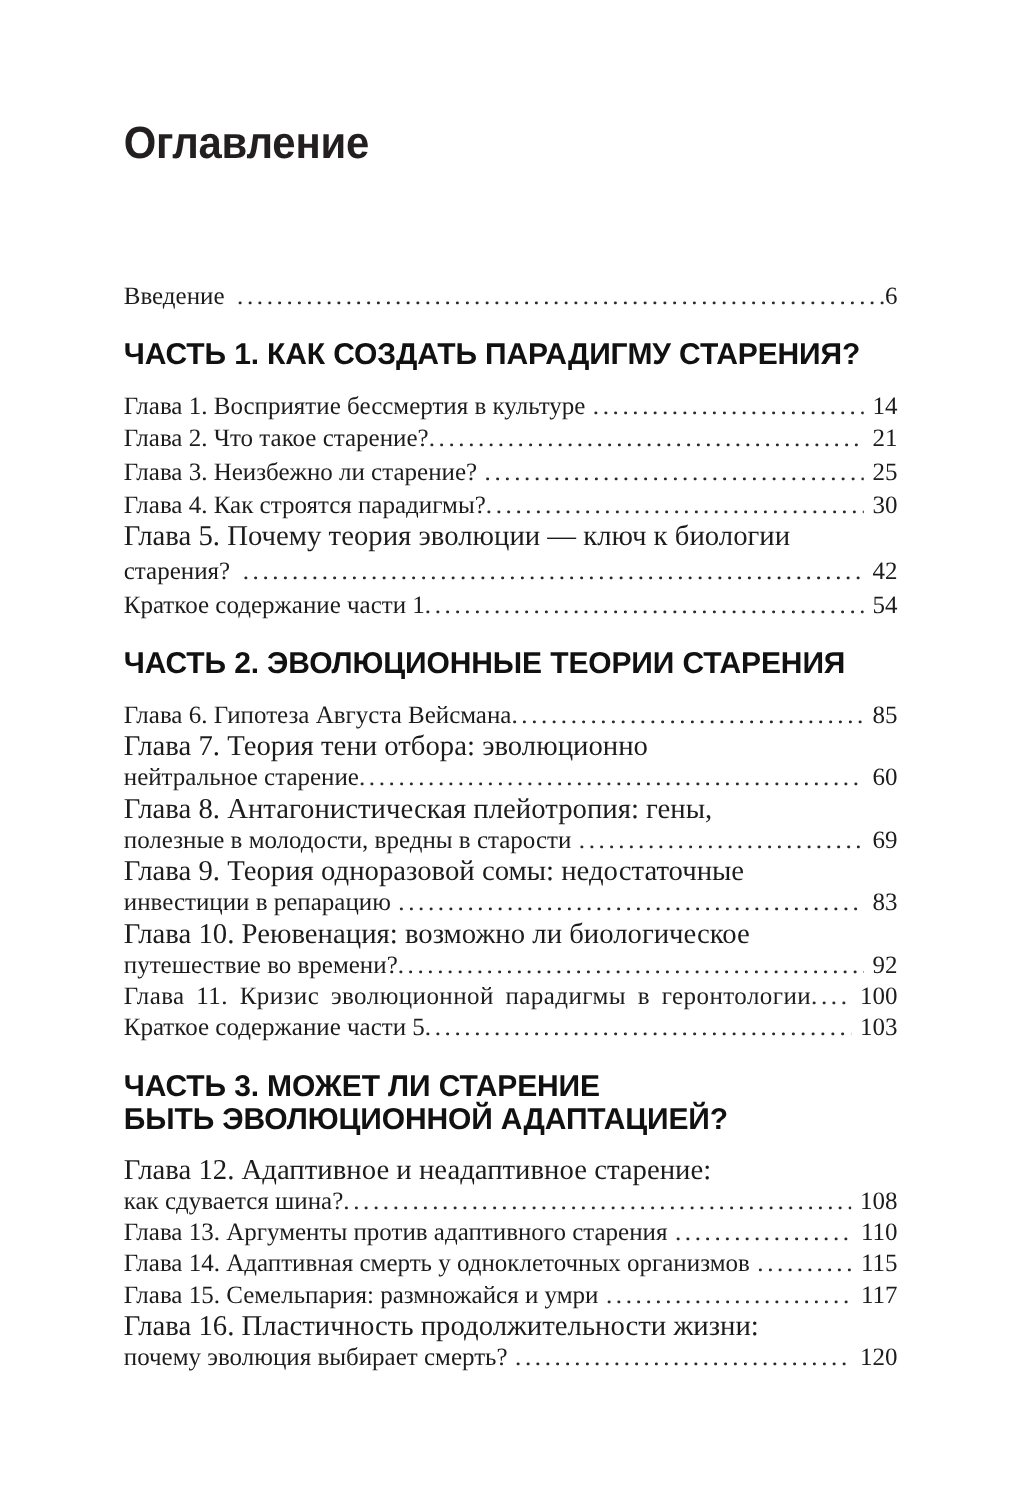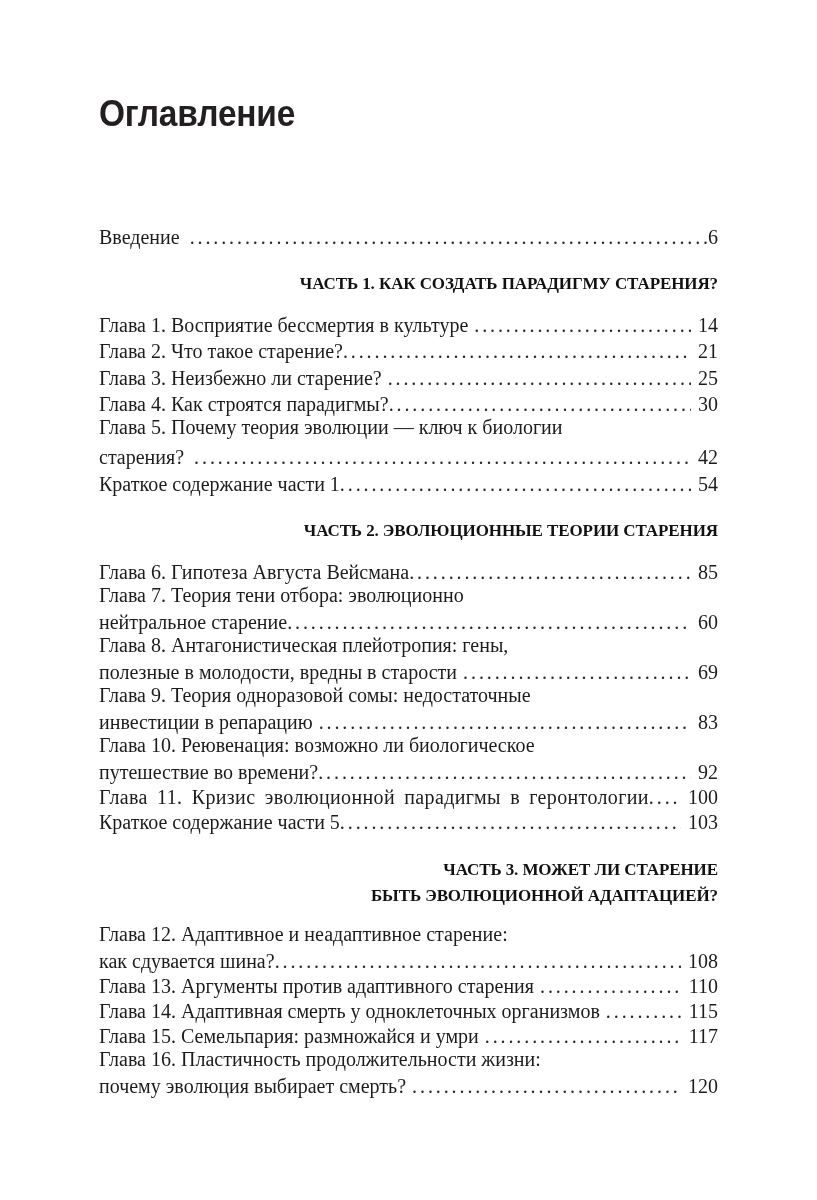--- a/index.html
+++ b/index.html
@@ -42,24 +42,24 @@
   
   .toc-body {
     position: absolute;
     left: 99px;
     top: 219px;
     width: 619px;
   }
 
   
   .part-heading {
-    font-family: Liberation Serif, serif;
+    font-family: Liberation Sans, sans-serif;
     font-weight: bold;
-    font-size: 17px;
-    text-align: right;
+    font-size: 24px;
+    text-align: left;
     line-height: 26px;
     color: #111111;
     letter-spacing: -0.1px;
     white-space: pre-line;
   }
 
   
   .entry {
     font-size: 20px;
     color: #1c1c1c;
@@ -95,21 +95,21 @@
     flex: 0 0 auto;
     text-align: right;
     font-size: 20px;
     color: #1c1c1c;
     padding-left: 2px;
   }
 
   
   .cont-first {
     width: 619px;
-    font-size: 20px;
+    font-size: 23px;
     white-space: pre;
   }
 
   
   .group-intro { margin-bottom: 0; }
   .sp-1 .entry-line { height: 26.5px; }
   .sp-2 .entry-line { height: 25.0px; }
   .sp-1 .cont-first  { height: 26.5px; }
   .sp-2 .cont-first  { height: 25.0px; }
 

